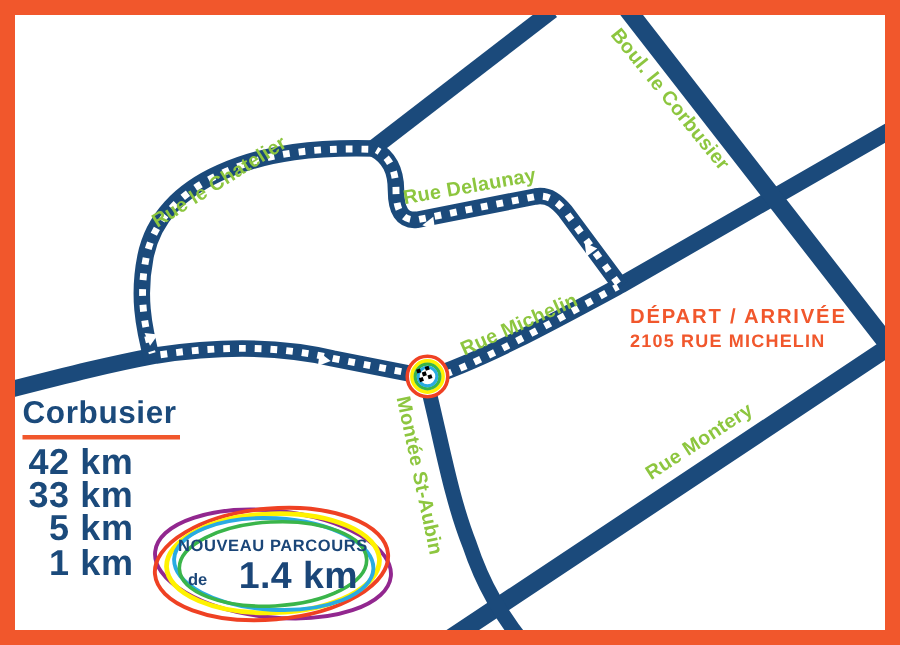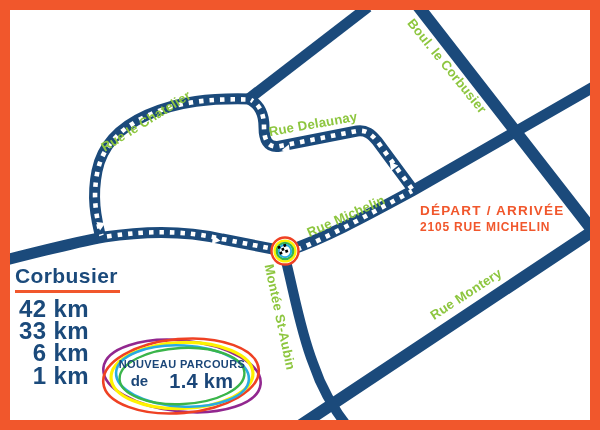--- a/index.html
+++ b/index.html
@@ -22,22 +22,22 @@
   .distances .rows{margin-top:5px;}
   .distances .row{width:74px;text-align:right;font-weight:bold;font-size:24px;line-height:22.2px;letter-spacing:.4px;}
 
   
   .logo{position:absolute;left:82px;top:326px;width:200px;height:100px;z-index:3;}
   .logo svg{position:absolute;inset:0;}
   .logo .l1{position:absolute;left:0;right:0;top:32px;text-align:center;color:#1b4678;
             font-weight:bold;font-size:11px;letter-spacing:.4px;}
   .logo .l2{position:absolute;left:0;right:0;top:44px;height:26px;display:flex;justify-content:center;
             align-items:baseline;gap:6px;color:#1b4678;}
-  .logo .de{font-weight:bold;font-size:15px;position:relative;top:-2px;}
-  .logo .val{font-weight:bold;font-size:20px;letter-spacing:.3px;margin-left:15px;}
+  .logo .de{font-weight:bold;font-size:11px;position:relative;top:-2px;}
+  .logo .val{font-weight:bold;font-size:25px;letter-spacing:.3px;margin-left:15px;}
 </style>
 </head>
 <body>
 
 <div class="stage">
 
   <svg class="roads-svg" viewBox="0 0 600 430" width="600" height="430">
     <g fill="none" stroke="#1b4a7b" stroke-linecap="butt">
 
       <path d="M -2,262 C 45,250 72,243 104,237 C 150,230 188,231 222,239 C 248,244 268,248 288,252" stroke-width="11"></path>
@@ -96,21 +96,21 @@
     <div class="t1">DÉPART / ARRIVÉE</div>
     <div class="t2">2105 RUE MICHELIN</div>
   </div>
 
   <div class="distances">
     <div class="hd">Corbusier</div>
     <div class="rule"></div>
     <div class="rows">
       <div class="row">42 km</div>
       <div class="row">33 km</div>
-      <div class="row">6 km</div>
+      <div class="row">5 km</div>
       <div class="row">1 km</div>
     </div>
   </div>
 
   <div class="logo">
     <svg viewBox="0 0 200 100" width="200" height="100">
       <g fill="none">
         <ellipse cx="100" cy="50" rx="79" ry="35.5" stroke="#92278f" stroke-width="2.6" transform="rotate(6 100 50)"></ellipse>
         <ellipse cx="99" cy="50" rx="78" ry="37" stroke="#ef4123" stroke-width="2.6" transform="rotate(-5 99 50)"></ellipse>
         <ellipse cx="100" cy="49.5" rx="71" ry="33" stroke="#fff200" stroke-width="3.2" transform="rotate(-2 100 49.5)"></ellipse>

